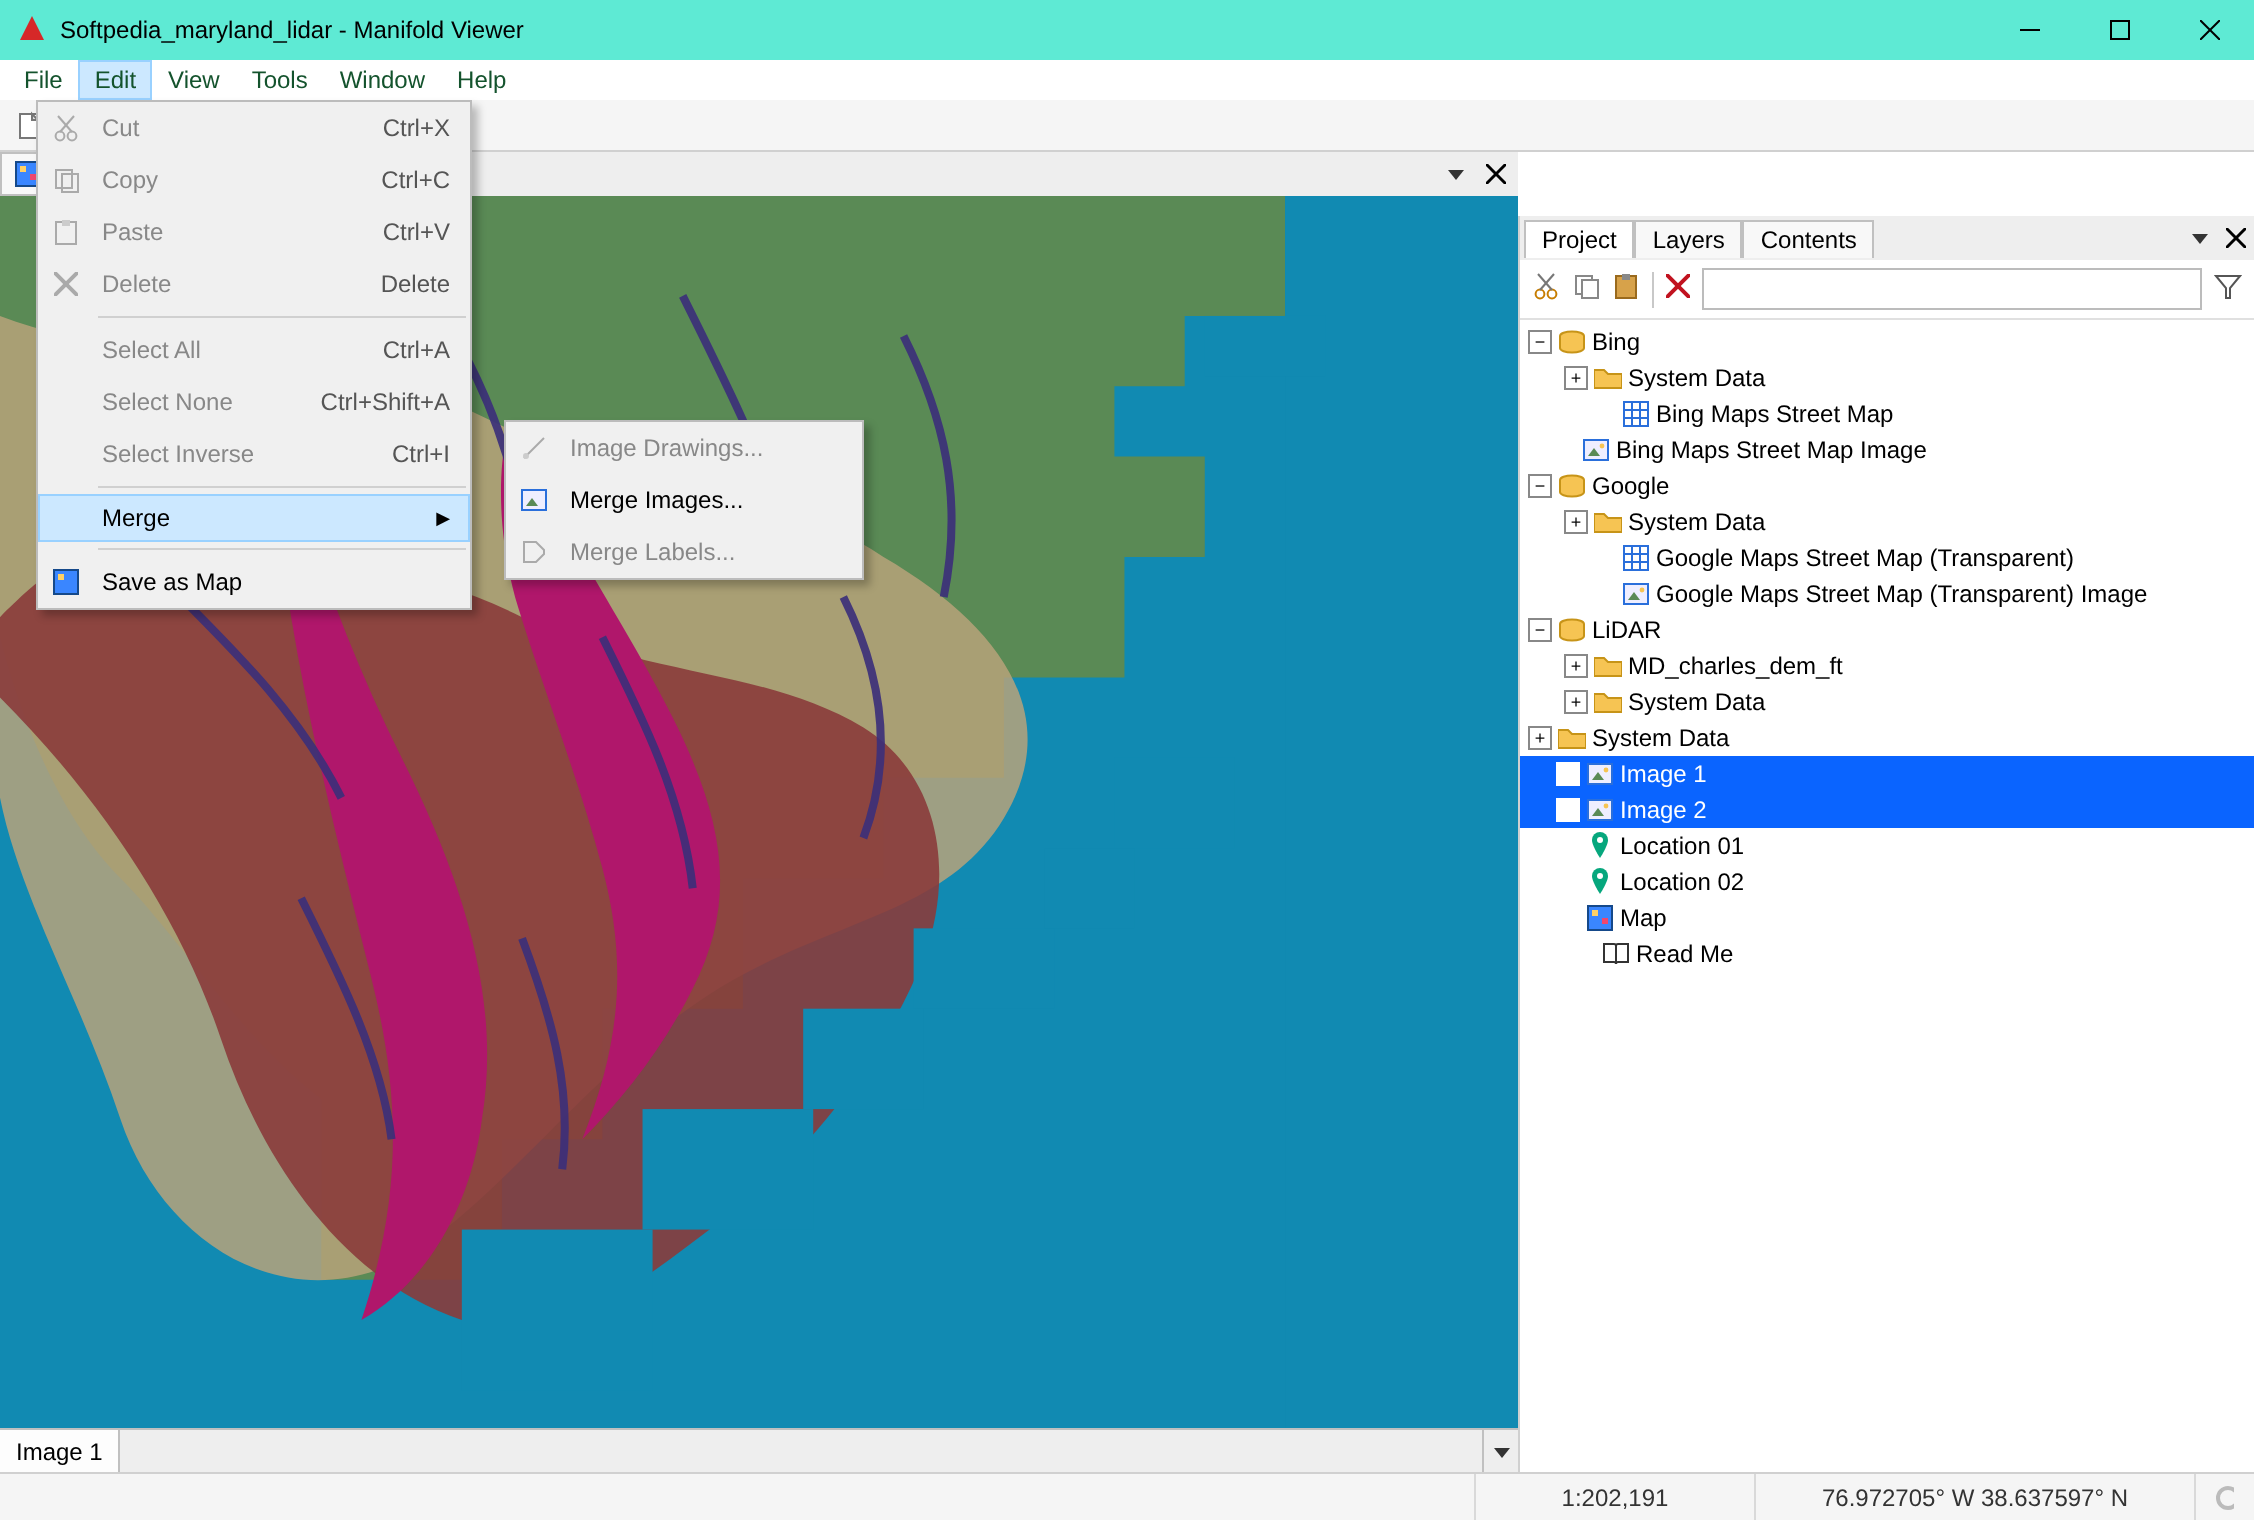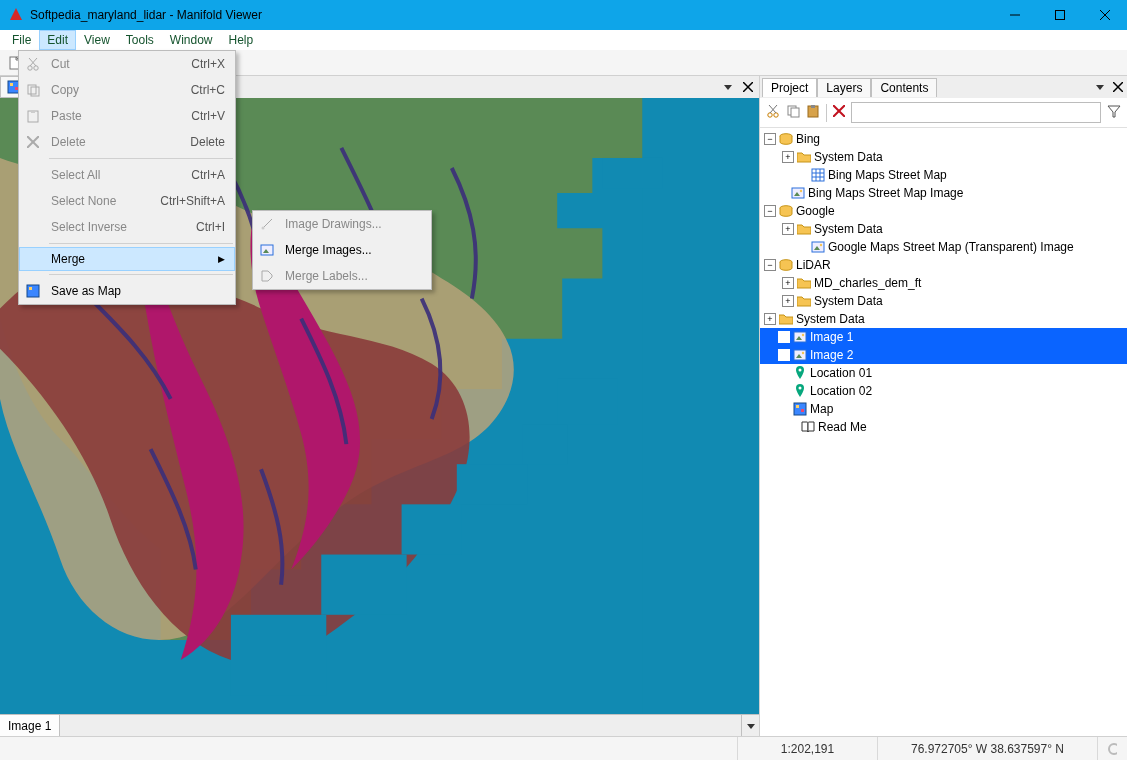--- a/index.html
+++ b/index.html
@@ -1,38 +1,38 @@
 <!DOCTYPE html>
 <html><head>
 <meta charset="utf-8">
 <style>
   * { box-sizing: border-box; margin: 0; padding: 0; font-family: "Segoe UI", Tahoma, sans-serif; font-size: 12px; }
   body { width: 1127px; height: 760px; background: #fff; overflow: hidden; position: relative; }
-  .titlebar { height: 30px; display: flex; align-items: center; background: #0ea5e9; border-bottom: 0; }
+  .titlebar { height: 30px; display: flex; align-items: center; background: #5eead4; border-bottom: 0; }
   .titlebar .app-icon { width: 16px; height: 16px; margin: 0 6px 0 8px; }
   .titlebar .title { flex: 1; font-size: 12px; color: #000; }
   .win-ctrls { display: flex; height: 30px; }
   .win-btn { width: 45px; display: flex; align-items: center; justify-content: center; color: #000; }
   .win-btn svg { width: 10px; height: 10px; }
   .menubar { height: 20px; display: flex; align-items: stretch; padding: 0 4px; background: #fff; }
   .menu-item { padding: 2px 8px; color: #14532d; display: flex; align-items: center; }
   .menu-item.active { background: #cce8ff; border: 1px solid #99d1ff; padding: 1px 7px; }
   .toolbar { height: 26px; display: flex; align-items: center; padding: 1px 4px; gap: 2px; border-bottom: 1px solid #d0d0d0; background: #f5f5f5; }
   .tb-btn { width: 22px; height: 22px; display: flex; align-items: center; justify-content: center; border: 1px solid transparent; border-radius: 2px; }
   .body-row { display: flex; height: 660px; }
   .map-area { flex: 1; position: relative; background: #118ab2; overflow: hidden; }
   .map-tab-bar { height: 22px; background: #eee; display: flex; position: relative; }
   .map-tab { padding: 2px 6px; border: 1px solid #c0c0c0; background: #f8f8f8; display:flex;align-items:center; gap:4px; }
   .map-tab-bar .close-x { margin-left: auto; padding: 0 6px; display:flex;align-items:center; }
   .canvas { position: absolute; inset: 22px 0 0 0; }
   .map-svg { width: 100%; height: 100%; display:block; }
   .img-footer { position:absolute; bottom:0; left:0; right:0; height:22px; display:flex; background:#eee; border-top:1px solid #c0c0c0; }
   .img-footer .tab { height:22px; padding:2px 8px; background:#fdfdfd; border-right:1px solid #c0c0c0; display:flex; align-items:center; }
   .img-footer .drop { margin-left:auto; width:18px; display:flex; align-items:center; justify-content:center; border-left:1px solid #c0c0c0; }
-  .side-panel { width: 368px; background: #fff; border-left: 1px solid #d0d0d0; display:flex; flex-direction:column; }
+  .side-panel { width: 368px; background: #fff; border-left: 1px solid #d0d0d0; display:flex; flex-direction:column;margin-top:32px; }
   .side-tabs { height: 22px; display:flex; align-items:center; background:#eee; padding-left:2px; }
   .side-tab { padding:2px 8px; border:1px solid #c0c0c0; background:#f8f8f8; border-bottom:0; }
   .side-tab.active { background:#fff; }
   .side-tabs .spacer { flex:1; }
   .side-tabs .drop, .side-tabs .close-x { width:18px; display:flex; align-items:center; justify-content:center; }
   .side-toolbar { height:30px; display:flex; align-items:center; gap:6px; padding:3px 6px; border-bottom:1px solid #e0e0e0; }
   .side-toolbar .sep { width:1px; height:18px; background:#c8c8c8; }
   .side-toolbar input { flex:1; height:21px; border:1px solid #bcbcbc; padding:0 4px; }
   .tree { flex:1; overflow:auto; padding:2px 0; }
   .tree-row { display:flex; align-items:center; height:18px; white-space:nowrap; }
@@ -295,20 +295,33 @@
         <span class="node-icon">
             <svg class="folder-ico" viewBox="0 0 14 12">
               <path d="M0 2h5l2 2h7v7H0z" fill="#f6c453" stroke="#c79418"></path>
             </svg>
           </span>
         <span>System Data</span>
       </div>
       <div class="tree-row" style="padding-left:36px">
         <span class="tw blank"></span>
         <span class="node-icon">
+            <svg class="grid-ico" viewBox="0 0 14 14">
+              <rect x="1" y="1" width="12" height="12" fill="#fff" stroke="#2a6fdb"></rect>
+              <line x1="1" y1="5" x2="13" y2="5" stroke="#2a6fdb"></line>
+              <line x1="1" y1="9" x2="13" y2="9" stroke="#2a6fdb"></line>
+              <line x1="5" y1="1" x2="5" y2="13" stroke="#2a6fdb"></line>
+              <line x1="9" y1="1" x2="9" y2="13" stroke="#2a6fdb"></line>
+            </svg>
+          </span>
+        <span>Google Maps Street Map (Transparent)</span>
+      </div>
+      <div class="tree-row" style="padding-left:36px">
+        <span class="tw blank"></span>
+        <span class="node-icon">
             <svg width="14" height="14">
               <rect x="1" y="2" width="12" height="10" fill="#eef" stroke="#2a6fdb"></rect>
               <polygon points="3,10 6,6 9,10" fill="#5a8a55"></polygon>
               <circle cx="10" cy="5" r="1.2" fill="#f6c453"></circle>
             </svg>
           </span>
         <span>Google Maps Street Map (Transparent) Image</span>
       </div>
 
       <div class="tree-row" style="padding-left:4px">

